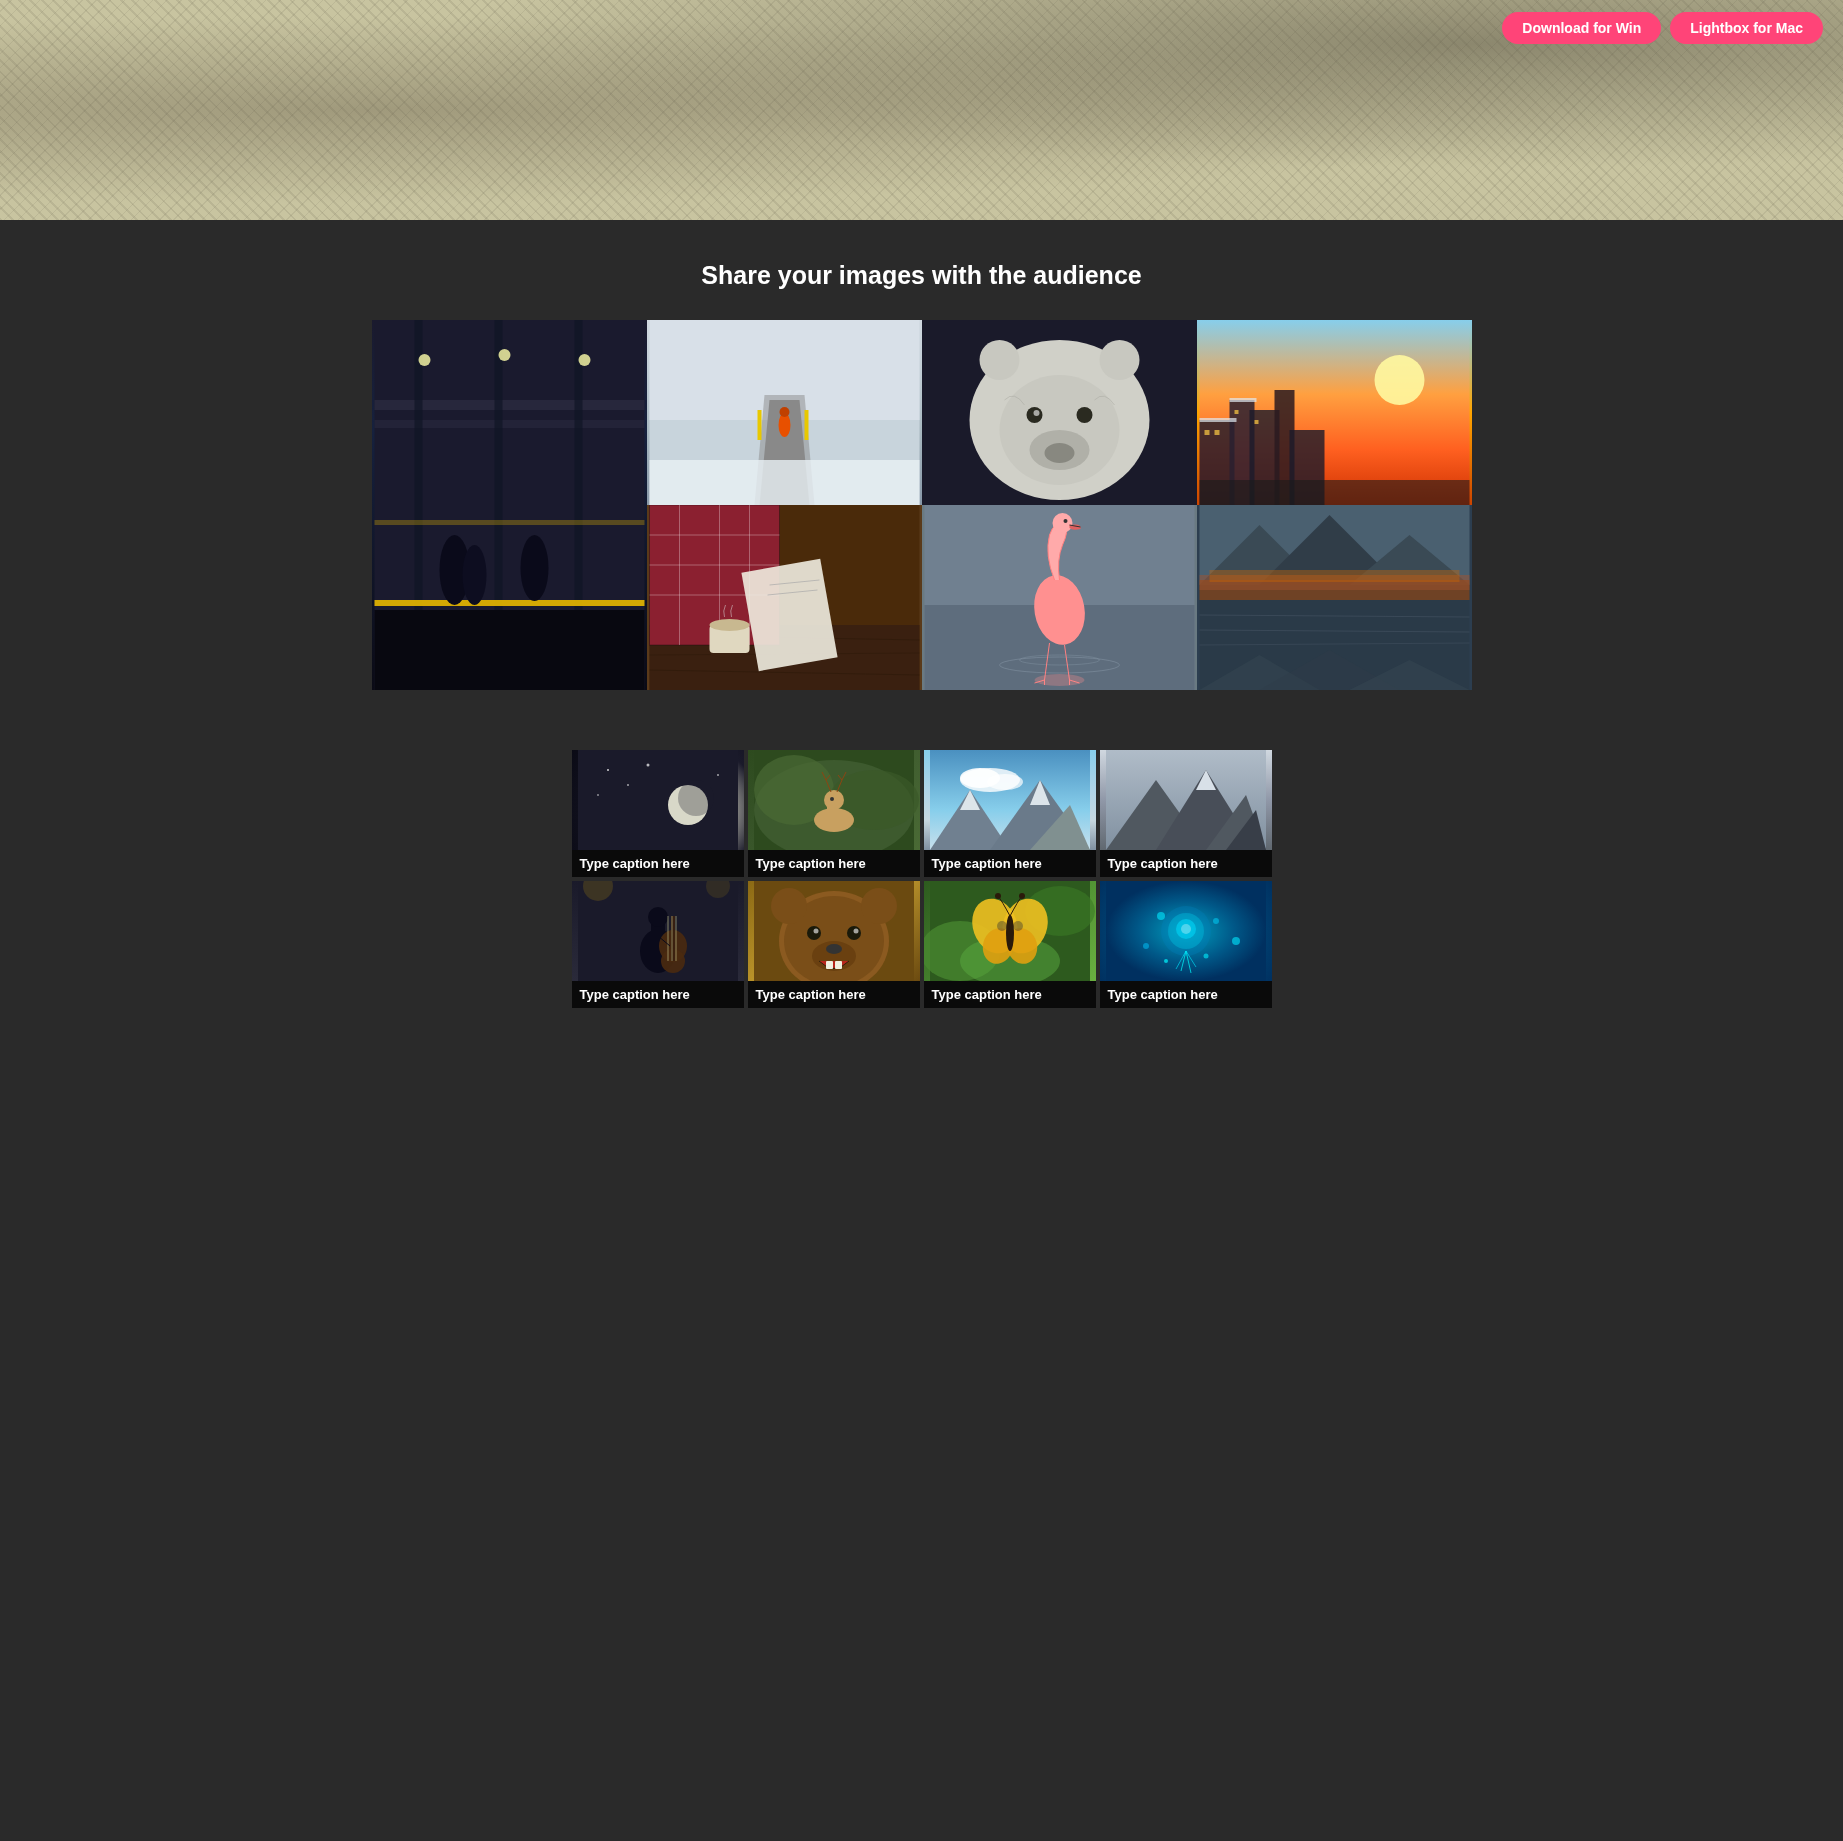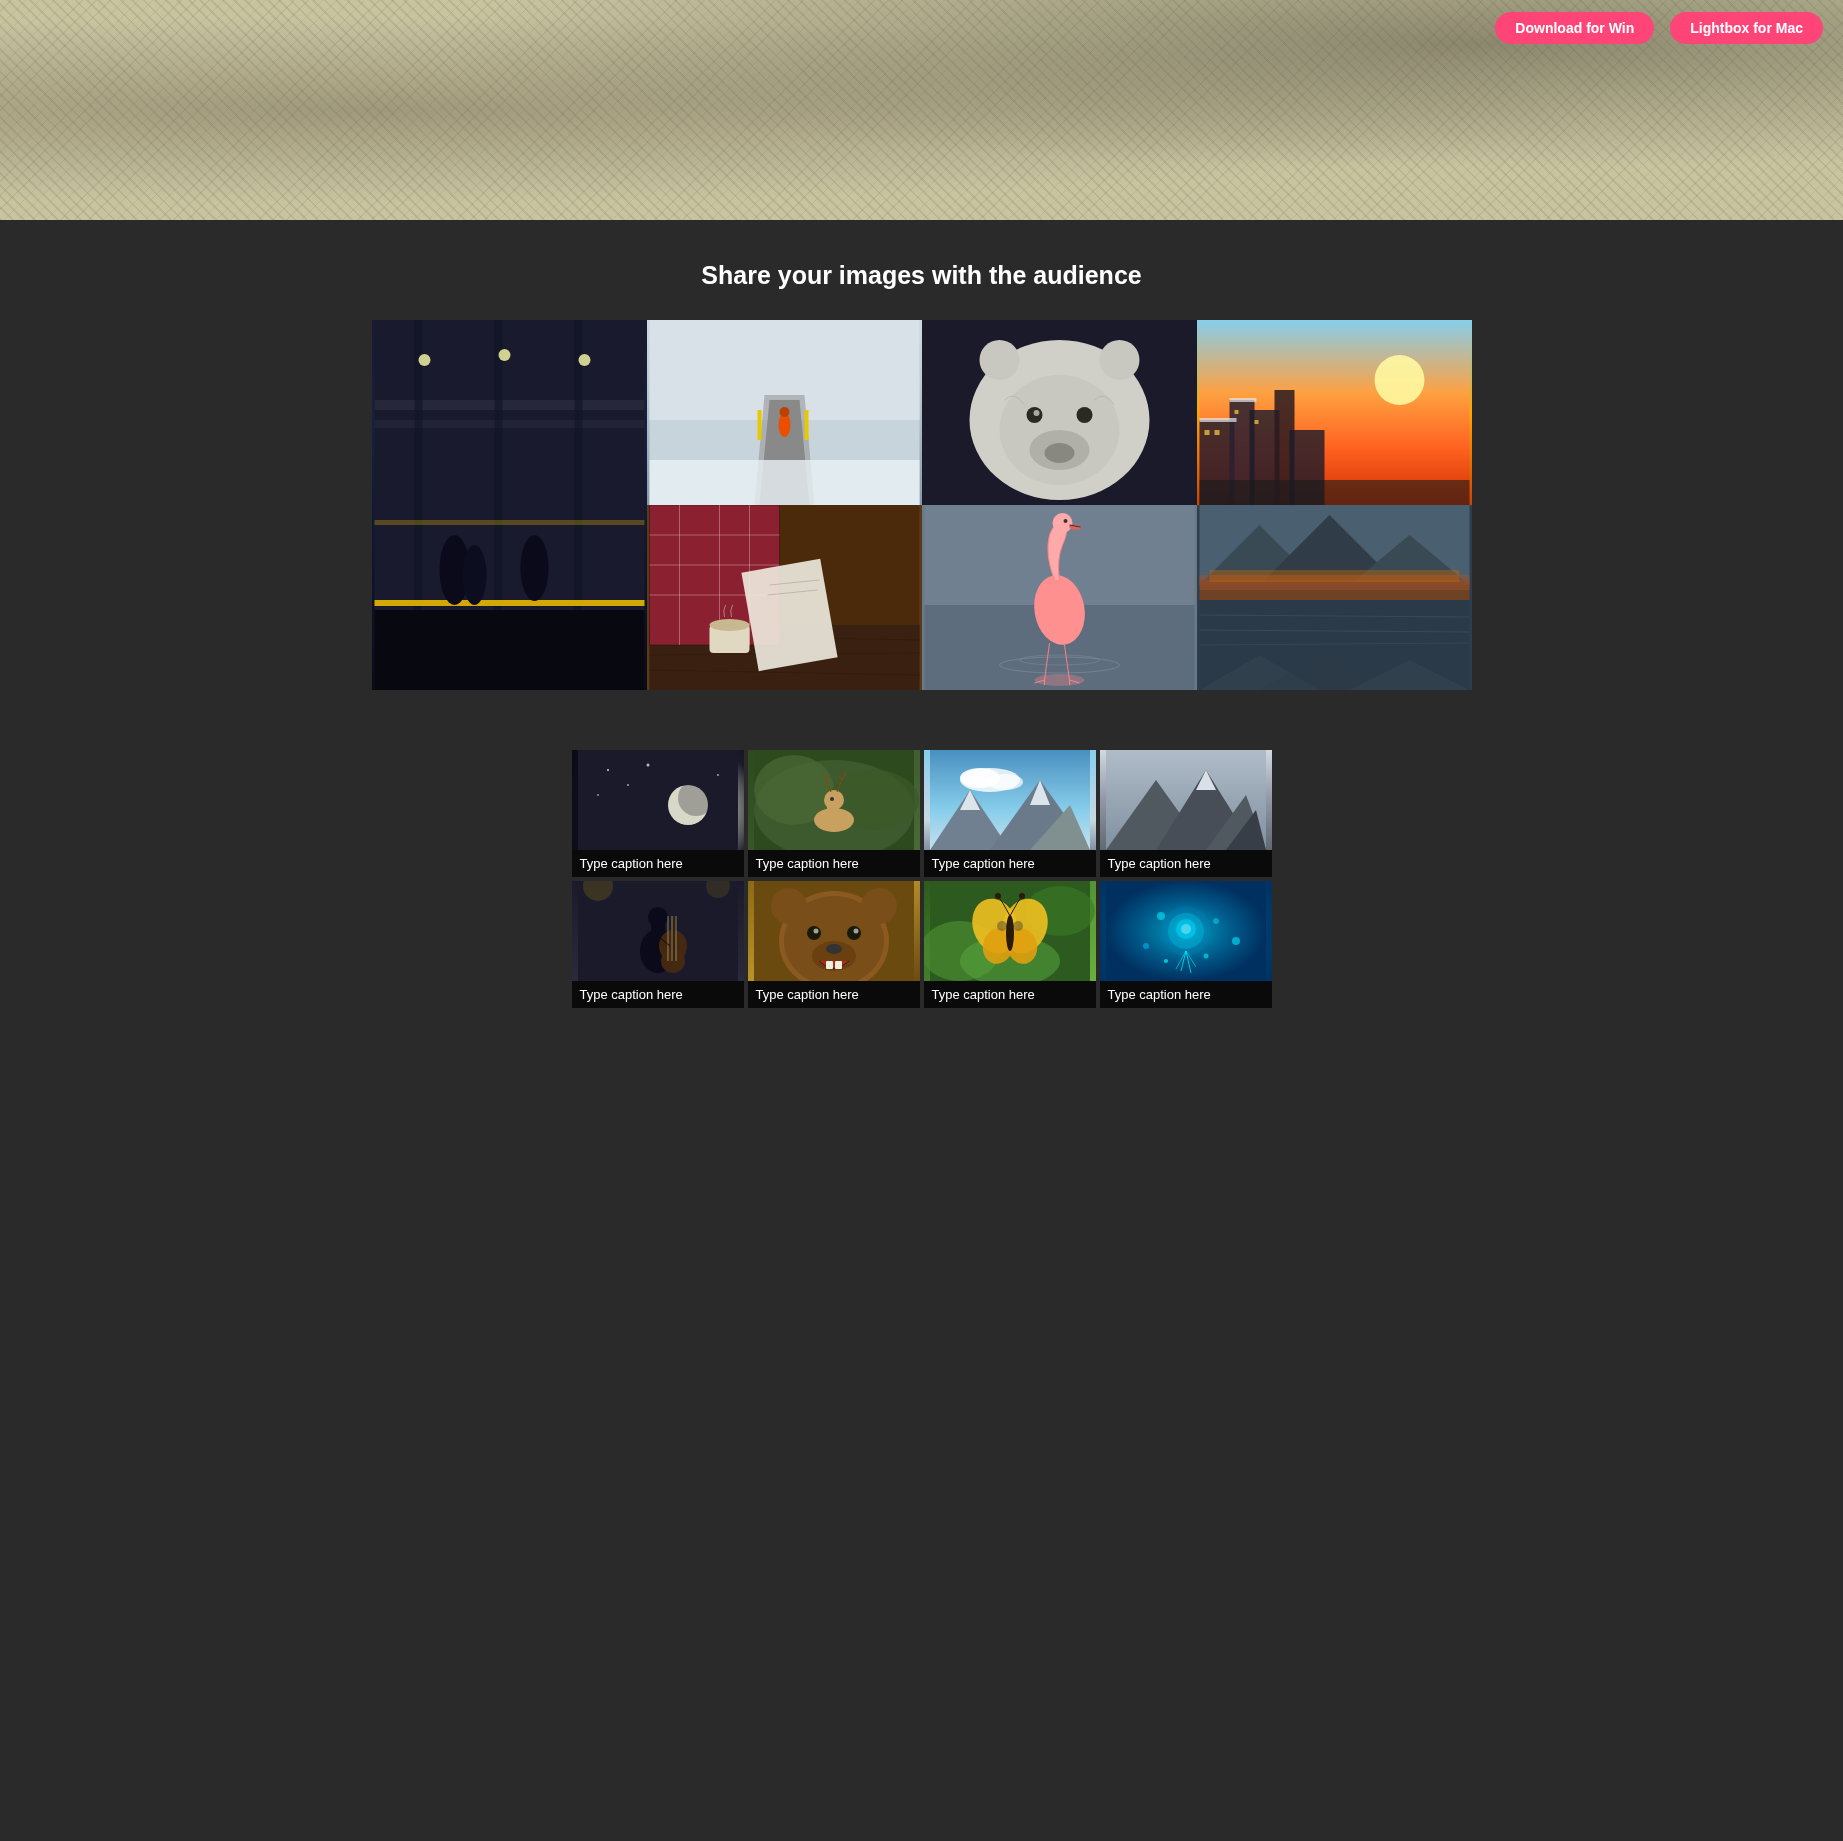--- a/index.html
+++ b/index.html
@@ -27,21 +27,21 @@
       background: 
         repeating-linear-gradient(45deg, rgba(100,95,75,0.15) 0px, rgba(100,95,75,0.15) 2px, transparent 2px, transparent 8px),
         repeating-linear-gradient(-45deg, rgba(80,75,60,0.1) 0px, rgba(80,75,60,0.1) 1px, transparent 1px, transparent 10px);
       pointer-events: none;
     }
     .download-buttons {
       position: absolute;
       top: 12px;
       right: 20px;
       display: flex;
-      gap: 16px;
+      gap: 9px;
     }
     .btn-download {
       background: #ff4478;
       color: #fff;
       border: none;
       border-radius: 20px;
       padding: 8px 20px;
       font-size: 14px;
       font-weight: bold;
       cursor: pointer;
@@ -104,20 +104,21 @@
       padding: 40px 20px 40px;
     }
 
     
     .caption-grid {
       display: grid;
       grid-template-columns: repeat(4, 1fr);
       gap: 4px;
       max-width: 700px;
       margin: 0 auto;
+      font-weight: bold;
     }
     .caption-item {
       position: relative;
       overflow: hidden;
       background: #1a1a1a;
     }
     .caption-thumb {
       width: 100%;
       height: 100px;
       object-fit: cover;

